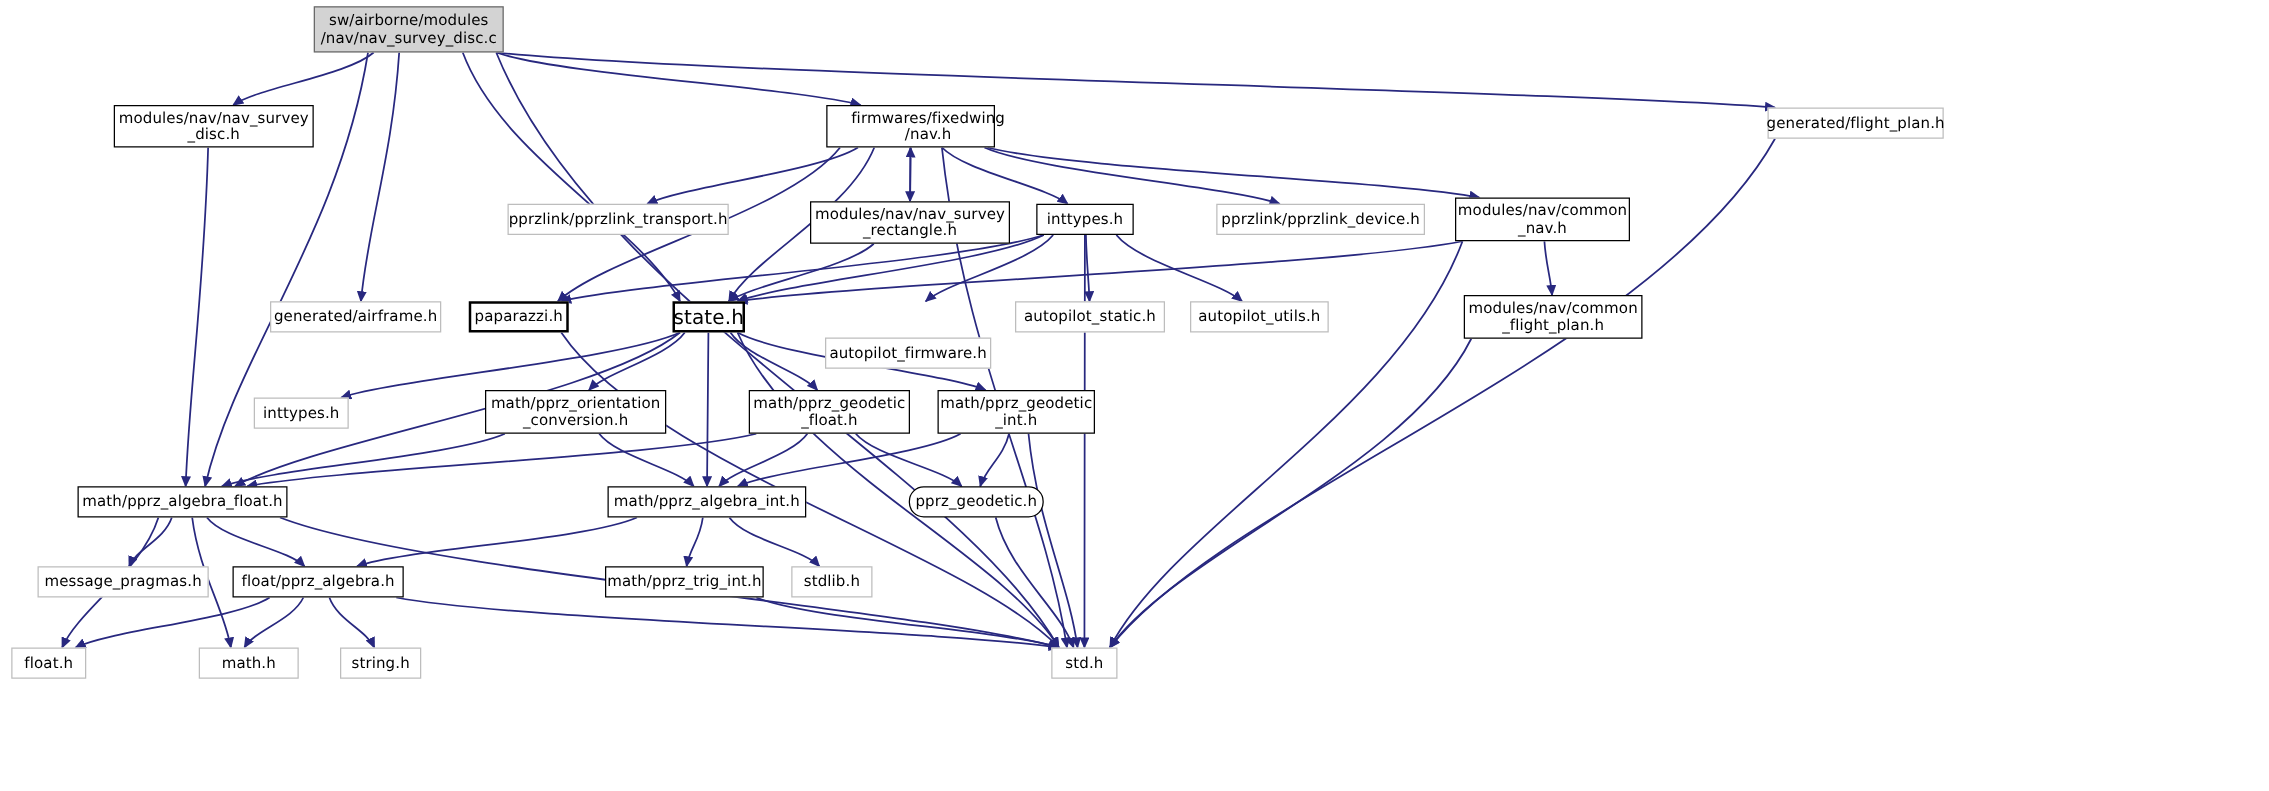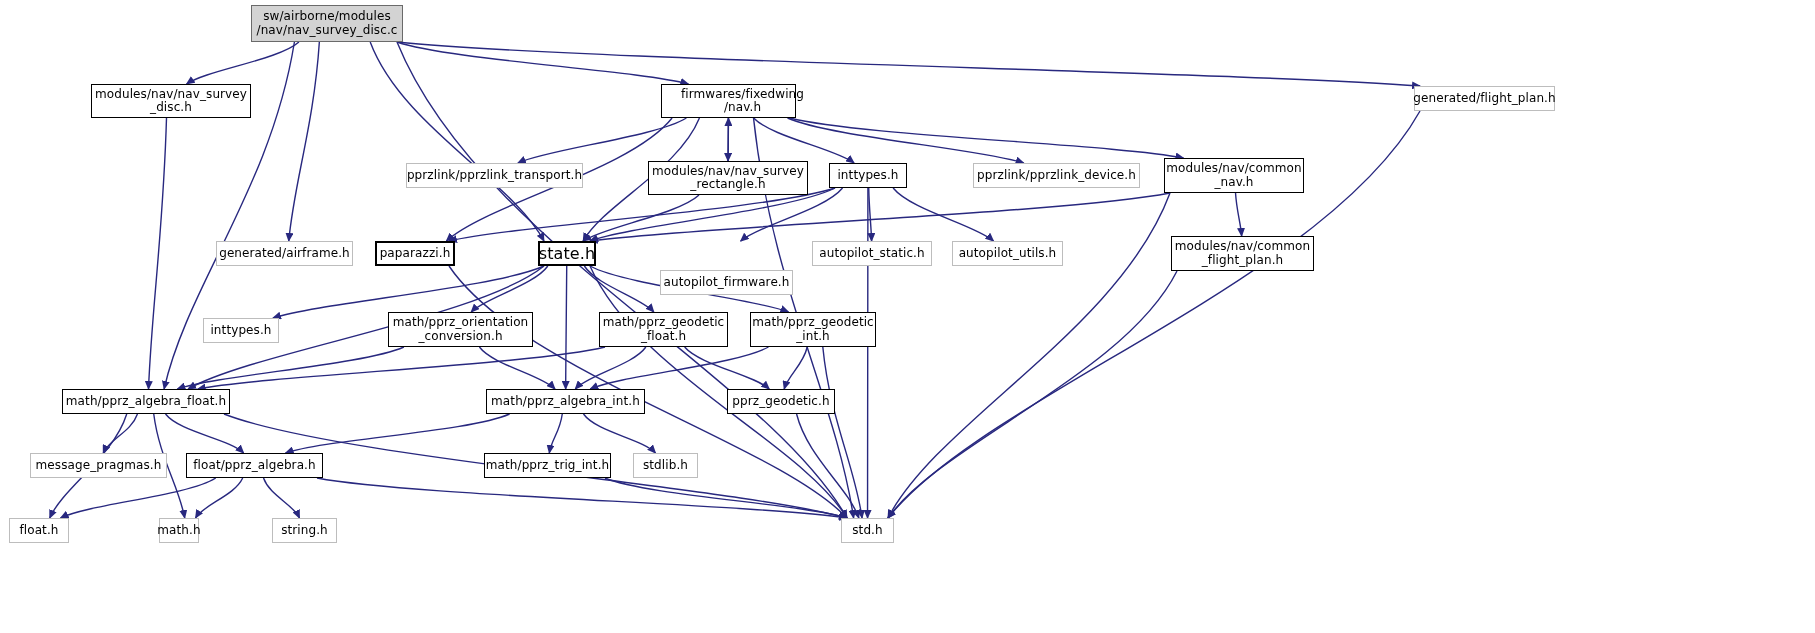--- a/index.html
+++ b/index.html
@@ -155,39 +155,39 @@
       <div class="node n-norm" style="left: 750px; top: 312px; width: 126px; height: 35px; font-size: 12px;">
         <span>math/pprz_geodetic
 _int.h</span>
       </div>
       <div class="node n-norm" style="left: 62px; top: 389px; width: 168px; height: 25px; font-size: 12px;">
         <span>math/pprz_algebra_float.h</span>
       </div>
       <div class="node n-norm" style="left: 486px; top: 389px; width: 159px; height: 25px; font-size: 12px;">
         <span>math/pprz_algebra_int.h</span>
       </div>
-      <div class="node n-norm" style="left: 727px; top: 389px; width: 108px; height: 25px; font-size: 12px;">
+      <div class="node n-norm" style="left: 727px; top: 389px; width: 108px; height: 25px; font-size: 12px; border-radius: 12px;">
         <span>pprz_geodetic.h</span>
       </div>
       <div class="node n-ext" style="left: 30px; top: 453px; width: 137px; height: 25px; font-size: 12px;">
         <span>message_pragmas.h</span>
       </div>
       <div class="node n-norm" style="left: 186px; top: 453px; width: 137px; height: 25px; font-size: 12px;">
         <span>float/pprz_algebra.h</span>
       </div>
       <div class="node n-norm" style="left: 484px; top: 453px; width: 127px; height: 25px; font-size: 12px; text-align: center;">
         <span>math/pprz_trig_int.h</span>
       </div>
       <div class="node n-ext" style="left: 633px; top: 453px; width: 65px; height: 25px; font-size: 12px;">
         <span>stdlib.h</span>
       </div>
       <div class="node n-ext" style="left: 9px; top: 518px; width: 60px; height: 25px; font-size: 12px;">
         <span>float.h</span>
       </div>
-      <div class="node n-ext" style="left: 159px; top: 518px; width: 40px; height: 25px; font-size: 12px;">
+      <div class="node n-ext" style="left: 159px; top: 518px; width: 80px; height: 25px; font-size: 12px;">
         <span>math.h</span>
       </div>
       <div class="node n-ext" style="left: 272px; top: 518px; width: 65px; height: 25px; font-size: 12px;">
         <span>string.h</span>
       </div>
       <div class="node n-ext" style="left: 841px; top: 518px; width: 53px; height: 25px; font-size: 12px;">
         <span>std.h</span>
       </div>
     </div>
 </div>

